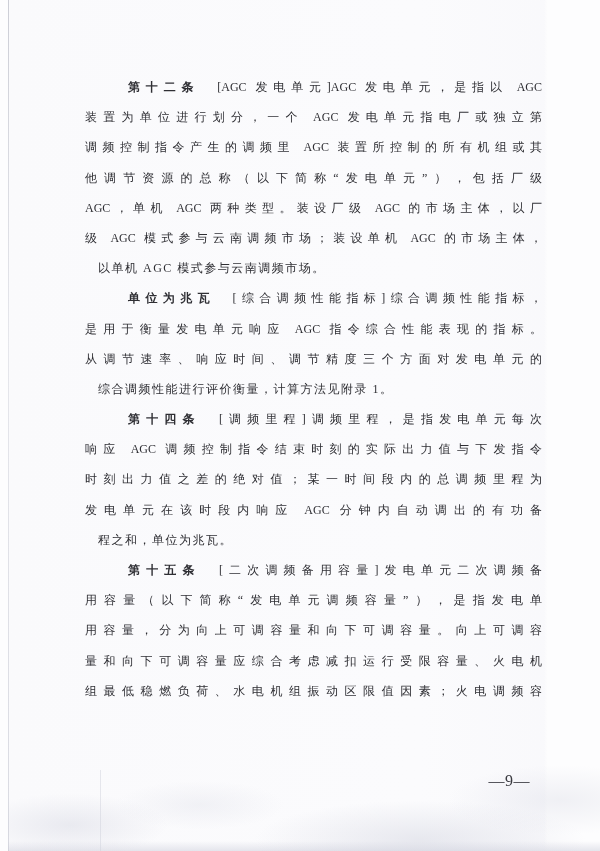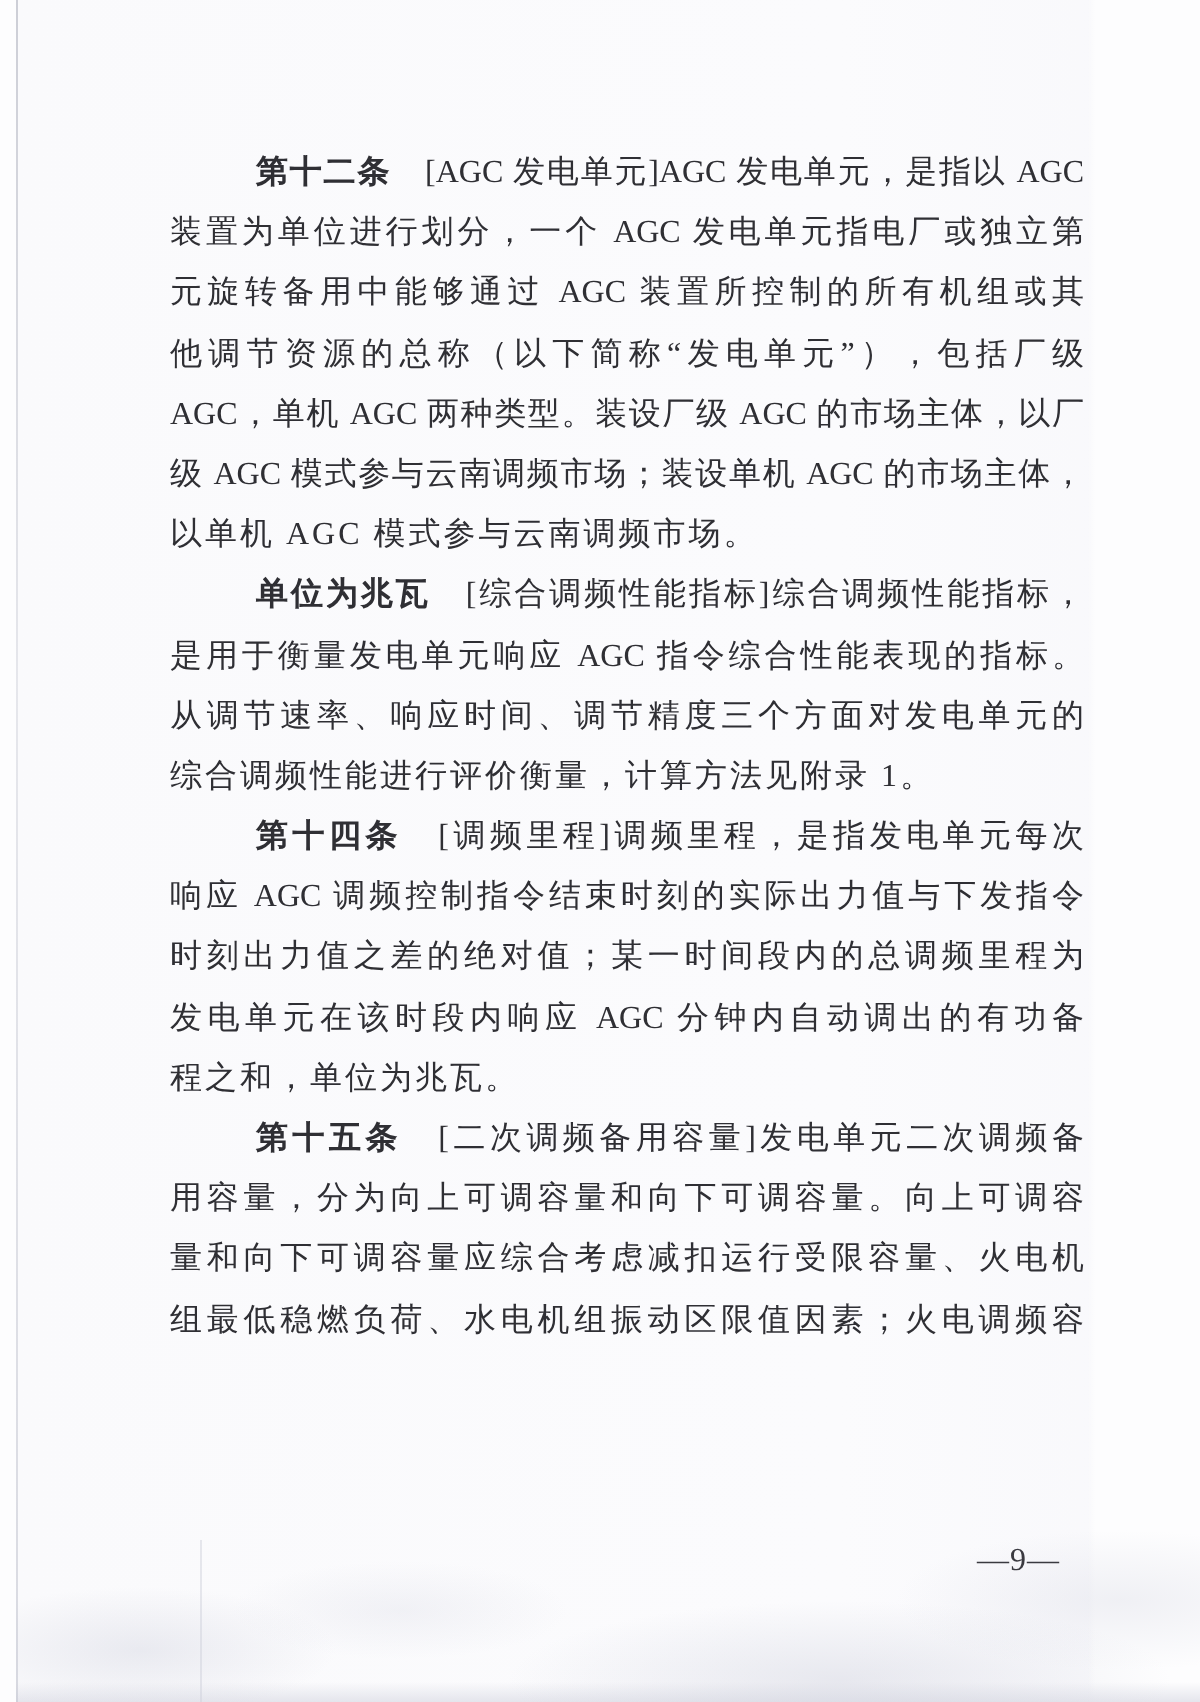--- a/index.html
+++ b/index.html
@@ -50,39 +50,40 @@
       radial-gradient(120px 35px at 200px 805px, rgba(210,212,224,0.25), rgba(210,212,224,0) 70%),
       linear-gradient(0deg, rgba(224,225,233,0.85) 0px, rgba(224,225,233,0) 10px),
       linear-gradient(90deg, rgba(255,255,255,0) 544px, rgba(255,255,255,0.75) 548px);
   }
   
   .text-block {
     position: absolute;
     left: 85px;
     top: 72px;
     width: 457px;
-    font-size: 16px;
+    font-size: 12px;
     color: #2f2f34;
   }
   .line {
     height: 30.2px;
     line-height: 30.2px;
     text-align: justify;
     text-align-last: justify;
     letter-spacing: 0;
     white-space: normal;
     overflow: visible;
   }
   .line.first {
     text-indent: 43px;
   }
   .line.last {
     text-align: center;
     text-align-last: left;
     letter-spacing: 1.5px;
+    margin-left: 13px;
   }
   .art-num {
     font-weight: 700;
   }
   .page-num {
     position: absolute;
     right: 70px;
     top: 772px;
     font-size: 16px;
     letter-spacing: 0.5px;
@@ -94,34 +95,35 @@
 
 <div class="page">
   <div class="scan-artifacts"></div>
   <div class="scan-strip-left"></div>
   <div class="scan-line-left"></div>
   <div class="scan-line-mid"></div>
 
   <div class="text-block" style="color: rgb(47, 47, 52);">
       <div class="line first"><span class="art-num">第十二条</span>　[AGC 发电单元]AGC 发电单元，是指以 AGC</div>
       <div class="line">装置为单位进行划分，一个 AGC 发电单元指电厂或独立第</div>
-      <div class="line">元旋转备用中能够通过 AGC 装置所控制的所有机组或其</div>
+      <div class="line">调频控制指令产生的调频里 AGC 装置所控制的所有机组或其</div>
       <div class="line">他调节资源的总称（以下简称“发电单元”），包括厂级</div>
       <div class="line">AGC，单机 AGC 两种类型。装设厂级 AGC 的市场主体，以厂</div>
       <div class="line">级 AGC 模式参与云南调频市场；装设单机 AGC 的市场主体，</div>
       <div class="line last">以单机 AGC 模式参与云南调频市场。</div>
       <div class="line first"><span class="art-num">单位为兆瓦</span>　[综合调频性能指标]综合调频性能指标，</div>
       <div class="line">是用于衡量发电单元响应 AGC 指令综合性能表现的指标。</div>
       <div class="line">从调节速率、响应时间、调节精度三个方面对发电单元的</div>
       <div class="line last">综合调频性能进行评价衡量，计算方法见附录 1。</div>
       <div class="line first"><span class="art-num">第十四条</span>　[调频里程]调频里程，是指发电单元每次</div>
       <div class="line">响应 AGC 调频控制指令结束时刻的实际出力值与下发指令</div>
       <div class="line">时刻出力值之差的绝对值；某一时间段内的总调频里程为</div>
       <div class="line">发电单元在该时段内响应 AGC 分钟内自动调出的有功备</div>
       <div class="line last">程之和，单位为兆瓦。</div>
       <div class="line first"><span class="art-num">第十五条</span>　[二次调频备用容量]发电单元二次调频备</div>
+      <div class="line">用容量（以下简称“发电单元调频容量”），是指发电单</div>
       <div class="line">用容量，分为向上可调容量和向下可调容量。向上可调容</div>
       <div class="line">量和向下可调容量应综合考虑减扣运行受限容量、火电机</div>
       <div class="line">组最低稳燃负荷、水电机组振动区限值因素；火电调频容</div>
     </div>
 
   <div class="page-num">—9—</div>
 </div>
 
 </body></html>

